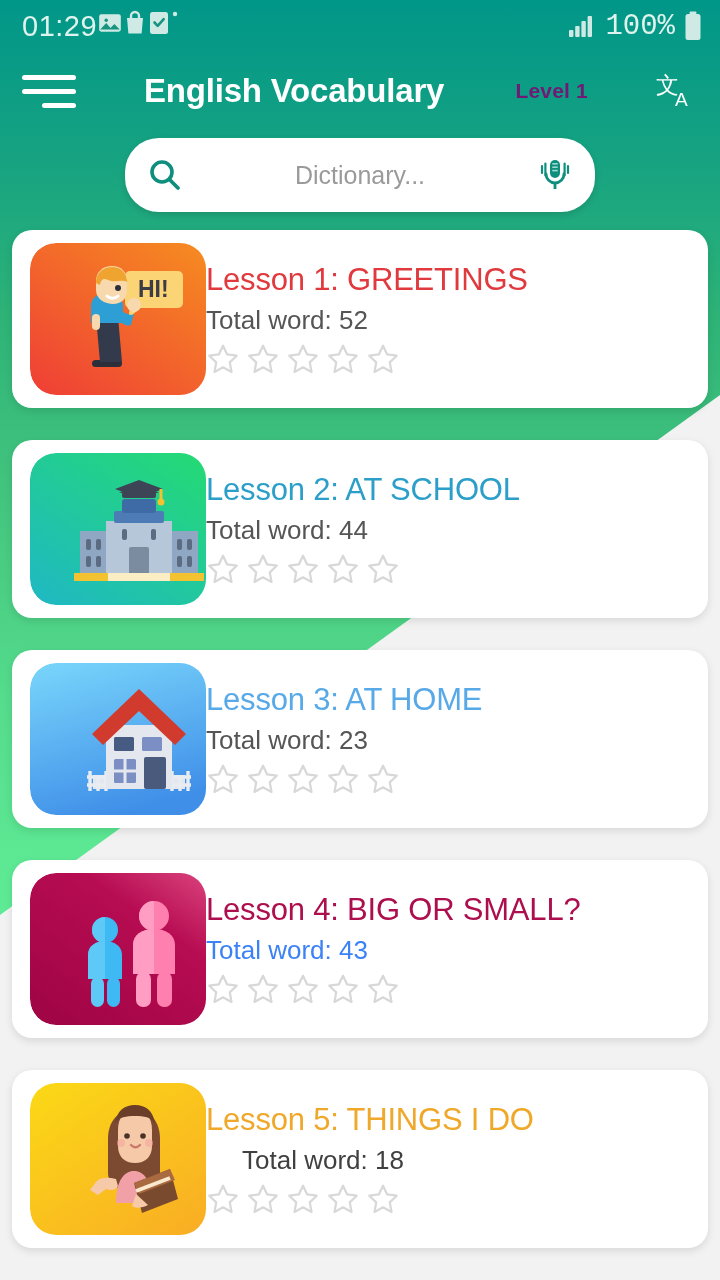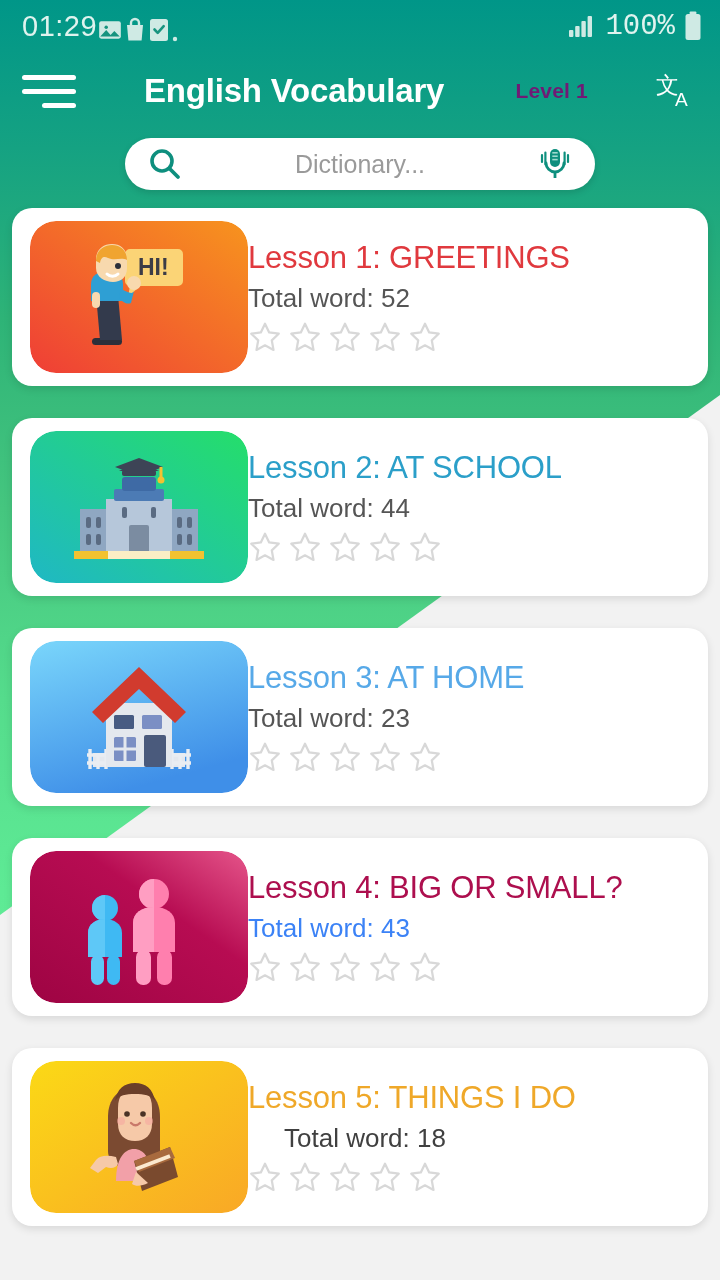--- a/index.html
+++ b/index.html
@@ -18,21 +18,21 @@
     background:linear-gradient(180deg,#009688 0%,#15a282 14%,#2eb377 30%,#45c67f 48%,#55dc8c 66%,#5eea95 84%,#62ee98 100%);
     clip-path: polygon(0 0, 720px 0, 720px 395px, 0 915px);
   }
 
   
   #statusbar {
     position:relative; z-index:3;
     height:52px; display:flex; align-items:center;
     padding:0 18px 0 22px; color:#d9f2ec;
   }
-  .sb-left { display:flex; align-items:flex-end; }
+  .sb-left { display:flex; align-items:flex-start; }
   .sb-time { font-size:29px; letter-spacing:.5px; color:#dff3ee; font-weight:400; }
   .sb-right { margin-left:auto; display:flex; align-items:center; gap:9px; }
   .sb-batt-text { font-size:29px; color:#dff3ee;font-family:Liberation Mono, monospace; }
   .ico { display:block; }
 
   
   #appbar {
     position:relative; z-index:3;
     height:78px; display:flex; align-items:center; padding:0 22px;gap:40px;
   }
@@ -47,42 +47,42 @@
   }
   #level-badge {
     margin-left:auto; color:#701a75; font-size:21px; font-weight:bold;
     letter-spacing:.2px; white-space:nowrap;
   }
   #translate-btn { margin-left:24px; width:46px; height:46px; display:flex; align-items:center; justify-content:center; cursor:pointer; }
 
   
   #search-wrap { position:relative; z-index:3; padding:8px 125px 0 125px; }
   #searchbar {
-    height:52px; background:#fff; border-radius:34px;
+    height:74px; background:#fff; border-radius:34px;
     display:flex; align-items:center; padding:0 22px;
     box-shadow:0 3px 7px rgba(0,0,0,.13);
   }
   #search-input {
     flex:1; border:0; outline:0; background:transparent;
     font-family:"Liberation Sans", sans-serif;
     font-size:25px; color:#555; text-align:center;
   }
   #search-input::placeholder { color:#9a9a9a; }
 
   
   #list { position:relative; z-index:2; padding:18px 12px 0 12px; }
   .card {
     background:#fff; border-radius:20px;
     height:178px; margin-bottom:32px;
     display:flex; align-items:center; padding:0 18px;
     box-shadow:0 3px 9px rgba(0,0,0,.11);
     cursor:pointer;
   }
   .thumb {
-    width:218px; height:152px; border-radius:26px; flex:none;
+    width:176px; height:152px; border-radius:26px; flex:none;
     position:relative; overflow:hidden;
   }
   .card-body { flex:1; overflow:hidden; }
   .card-title { font-size:31px; white-space:nowrap; letter-spacing:-.2px; }
   .card-sub { font-size:26px; color:#555; margin-top:7px; }
   .stars { margin-top:6px; display:flex; gap:6px; }
 
   svg { display:block; }
 </style>
 </head>

